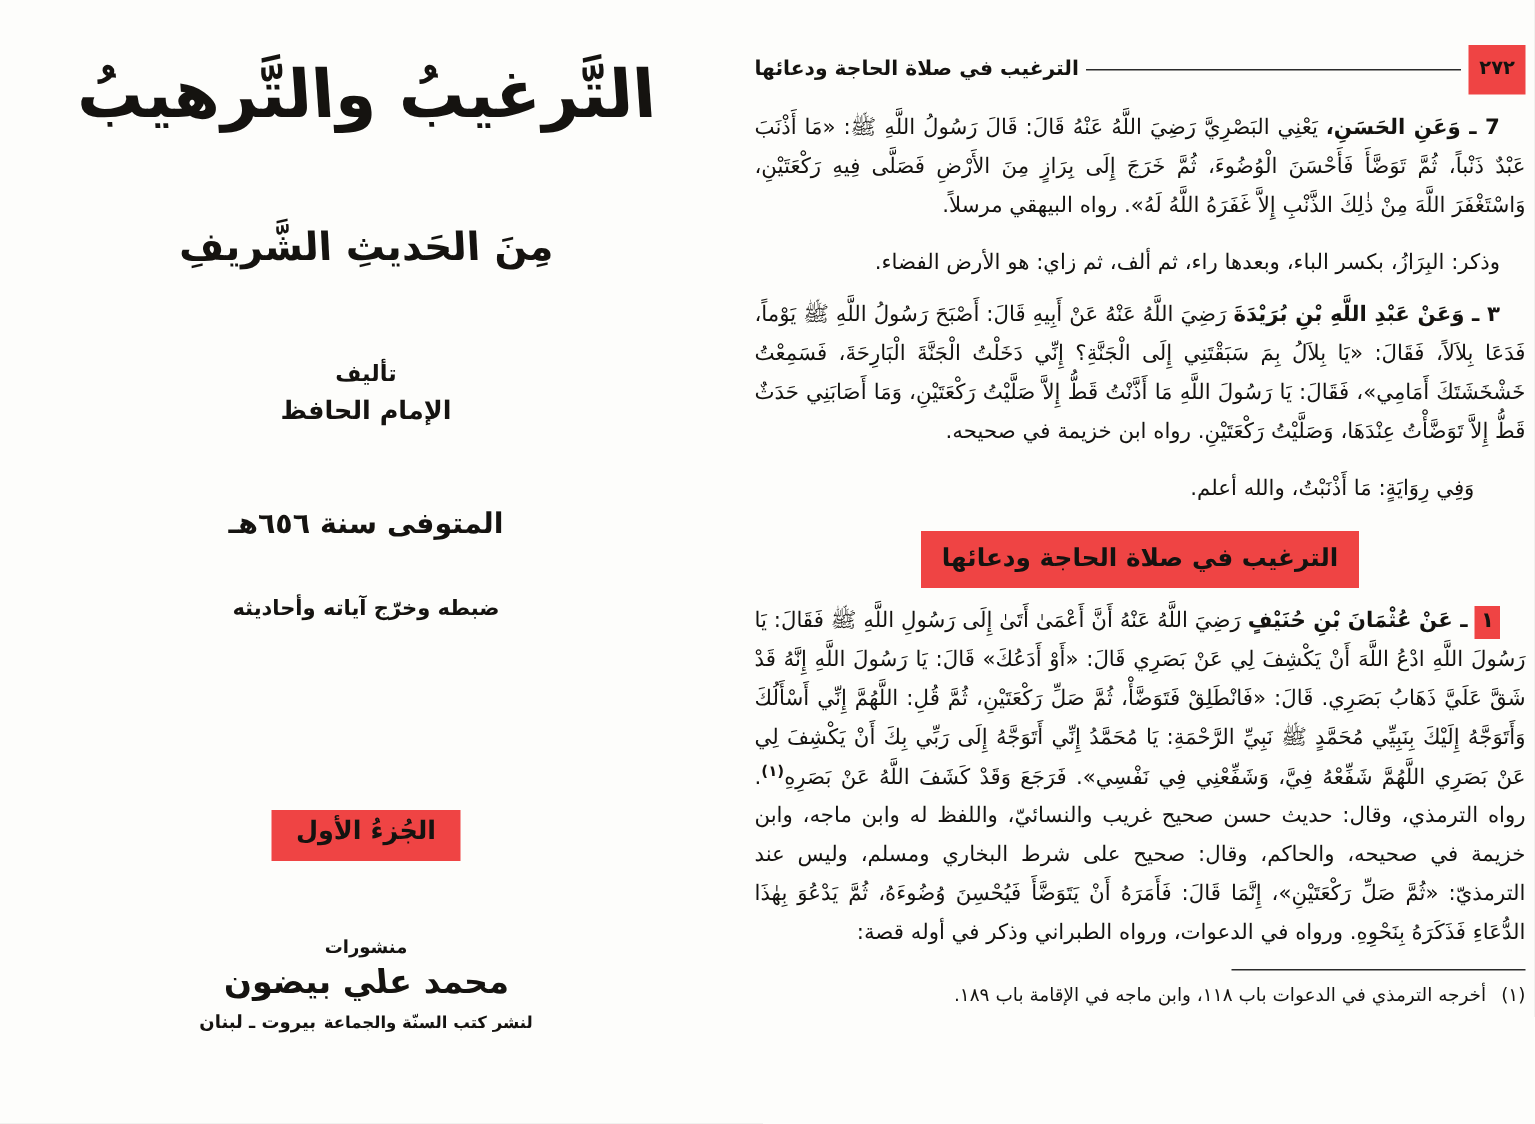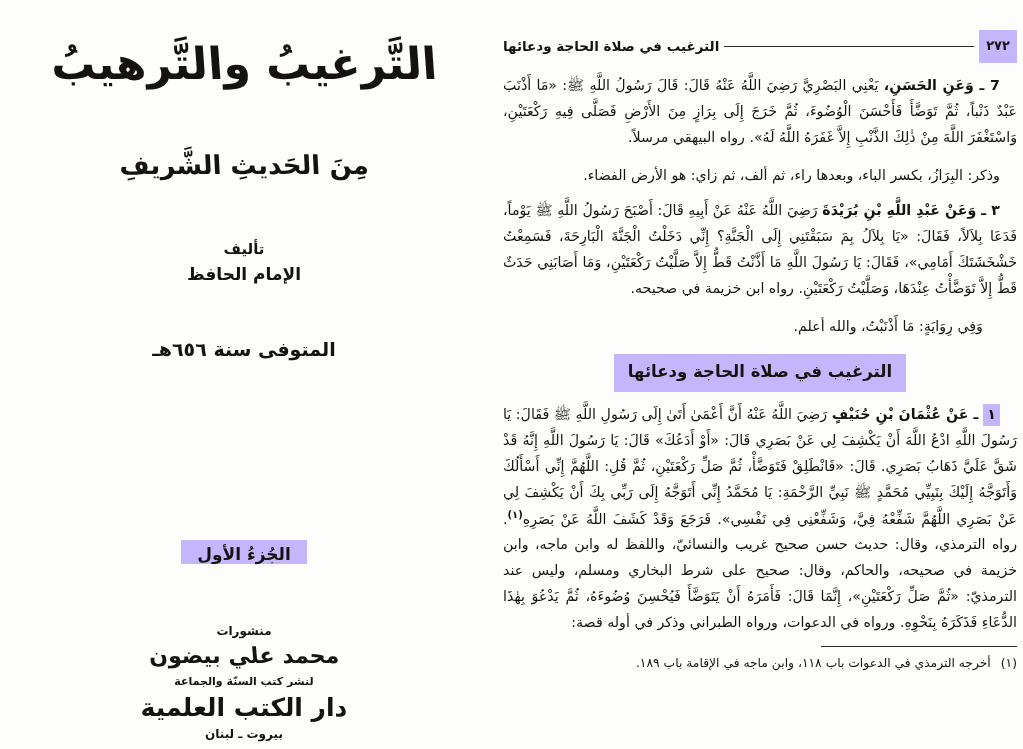--- a/index.html
+++ b/index.html
@@ -25,21 +25,21 @@
   }
   .book-subtitle { top: 150px; font-size: 26px; font-weight: bold; transform: skewX(3deg); }
   .byline-label  { top: 240px; font-size: 15px; font-weight: bold; }
   .author-title  { top: 264px; font-size: 17px; font-weight: bold; }
   .author-name   { top: 289px; font-size: 19px; font-weight: bold; white-space: nowrap; }
   .death-line    { top: 338px; font-size: 19px; font-weight: bold; }
   .editor-label  { top: 398px; font-size: 14px; font-weight: bold; }
   .editor-name   { top: 424px; font-size: 22px; font-weight: bold; }
   .volume-badge-wrap { top: 540px; }
   .volume-badge {
-    display: inline-block; padding: 4px 16px 0;
+    display: inline-block; padding: 4px 16px 10px;
     font-size: 17px; font-weight: bold;
   }
   .publisher { top: 620px; line-height: 1.25; }
   .pub-1 { font-size: 12px; font-weight: bold; letter-spacing: 6px; }
   .pub-2 { font-size: 22px; font-weight: bold; transform: skewX(5deg); margin-top: 2px; }
   .pub-3 { font-size: 11px; font-weight: bold; margin-top: 2px; text-align: center; }
   .pub-4 { font-size: 25px; font-weight: bold; margin-top: 2px; }
   .pub-5 { font-size: 12px; font-weight: bold; letter-spacing: 2px; margin-top: 2px; }
   .pub-2, .pub-4 { display: block; }
 
@@ -59,21 +59,21 @@
   .header-title { font-size: 13.5px; font-weight: bold; white-space: nowrap; }
 
   .para { margin-bottom: 7px; }
   .para b { font-weight: bold; }
   .indent-1 { text-indent: 1.2em; }
   .indent-2 { text-indent: 2.4em; }
   .gloss { margin-bottom: 9px; }
   .narration { margin-bottom: 12px; }
 
   .section-title-row { text-align: center; margin: 14px 0 10px; text-indent: 0; }
-  .hl { background: #c4b5fd; }
+  .hl { background: #ef4444; }
   .section-title {
     display: inline-block; padding: 3px 14px 5px;
     font-size: 16.5px; font-weight: bold;
   }
   .hadith-num { padding: 2px 4px 4px; font-weight: bold; }
   .fn-marker { font-size: 10px; vertical-align: super; font-weight: bold; }
 
   .footnote-block { margin-top: 10px; }
   .footnote-rule { width: 196px; border-top: 1.3px solid #2a2a2a; margin-bottom: 5px; }
   .footnote-text { font-size: 12.3px; }
@@ -83,28 +83,28 @@
 <body>
 
 <div class="spread">
 
   <div class="left-page">
     <div class="lp-block book-title">التَّرغيبُ والتَّرهيبُ</div>
     <div class="lp-block book-subtitle">مِنَ الحَديثِ الشَّريفِ</div>
     <div class="lp-block author-title">الإمام الحافظ</div>
     <div class="lp-block byline-label">تأليف</div>
     <div class="lp-block death-line">المتوفى سنة ٦٥٦هـ</div>
+    <div class="lp-block editor-label">ضبطه وخرّج آياته وأحاديثه</div>
     <div class="lp-block volume-badge-wrap">
       <span class="volume-badge hl">الجُزءُ الأول</span>
     </div>
     <div class="lp-block publisher">
       <span class="pub-1">منشورات</span>
       <span class="pub-2">محمد علي بيضون</span>
       <span class="pub-3">لنشر كتب السنّة والجماعة</span>
-      <span class="pub-4">دار الكتب العلمية</span>
       <span class="pub-5">بيروت ـ لبنان</span>
     </div>
   </div>
 
   <div class="right-page">
 
     <div class="rp-header">
       <span class="page-num-box hl">٢٧٢</span>
       <span class="header-rule"></span>
       <span class="header-title">الترغيب في صلاة الحاجة ودعائها</span>

